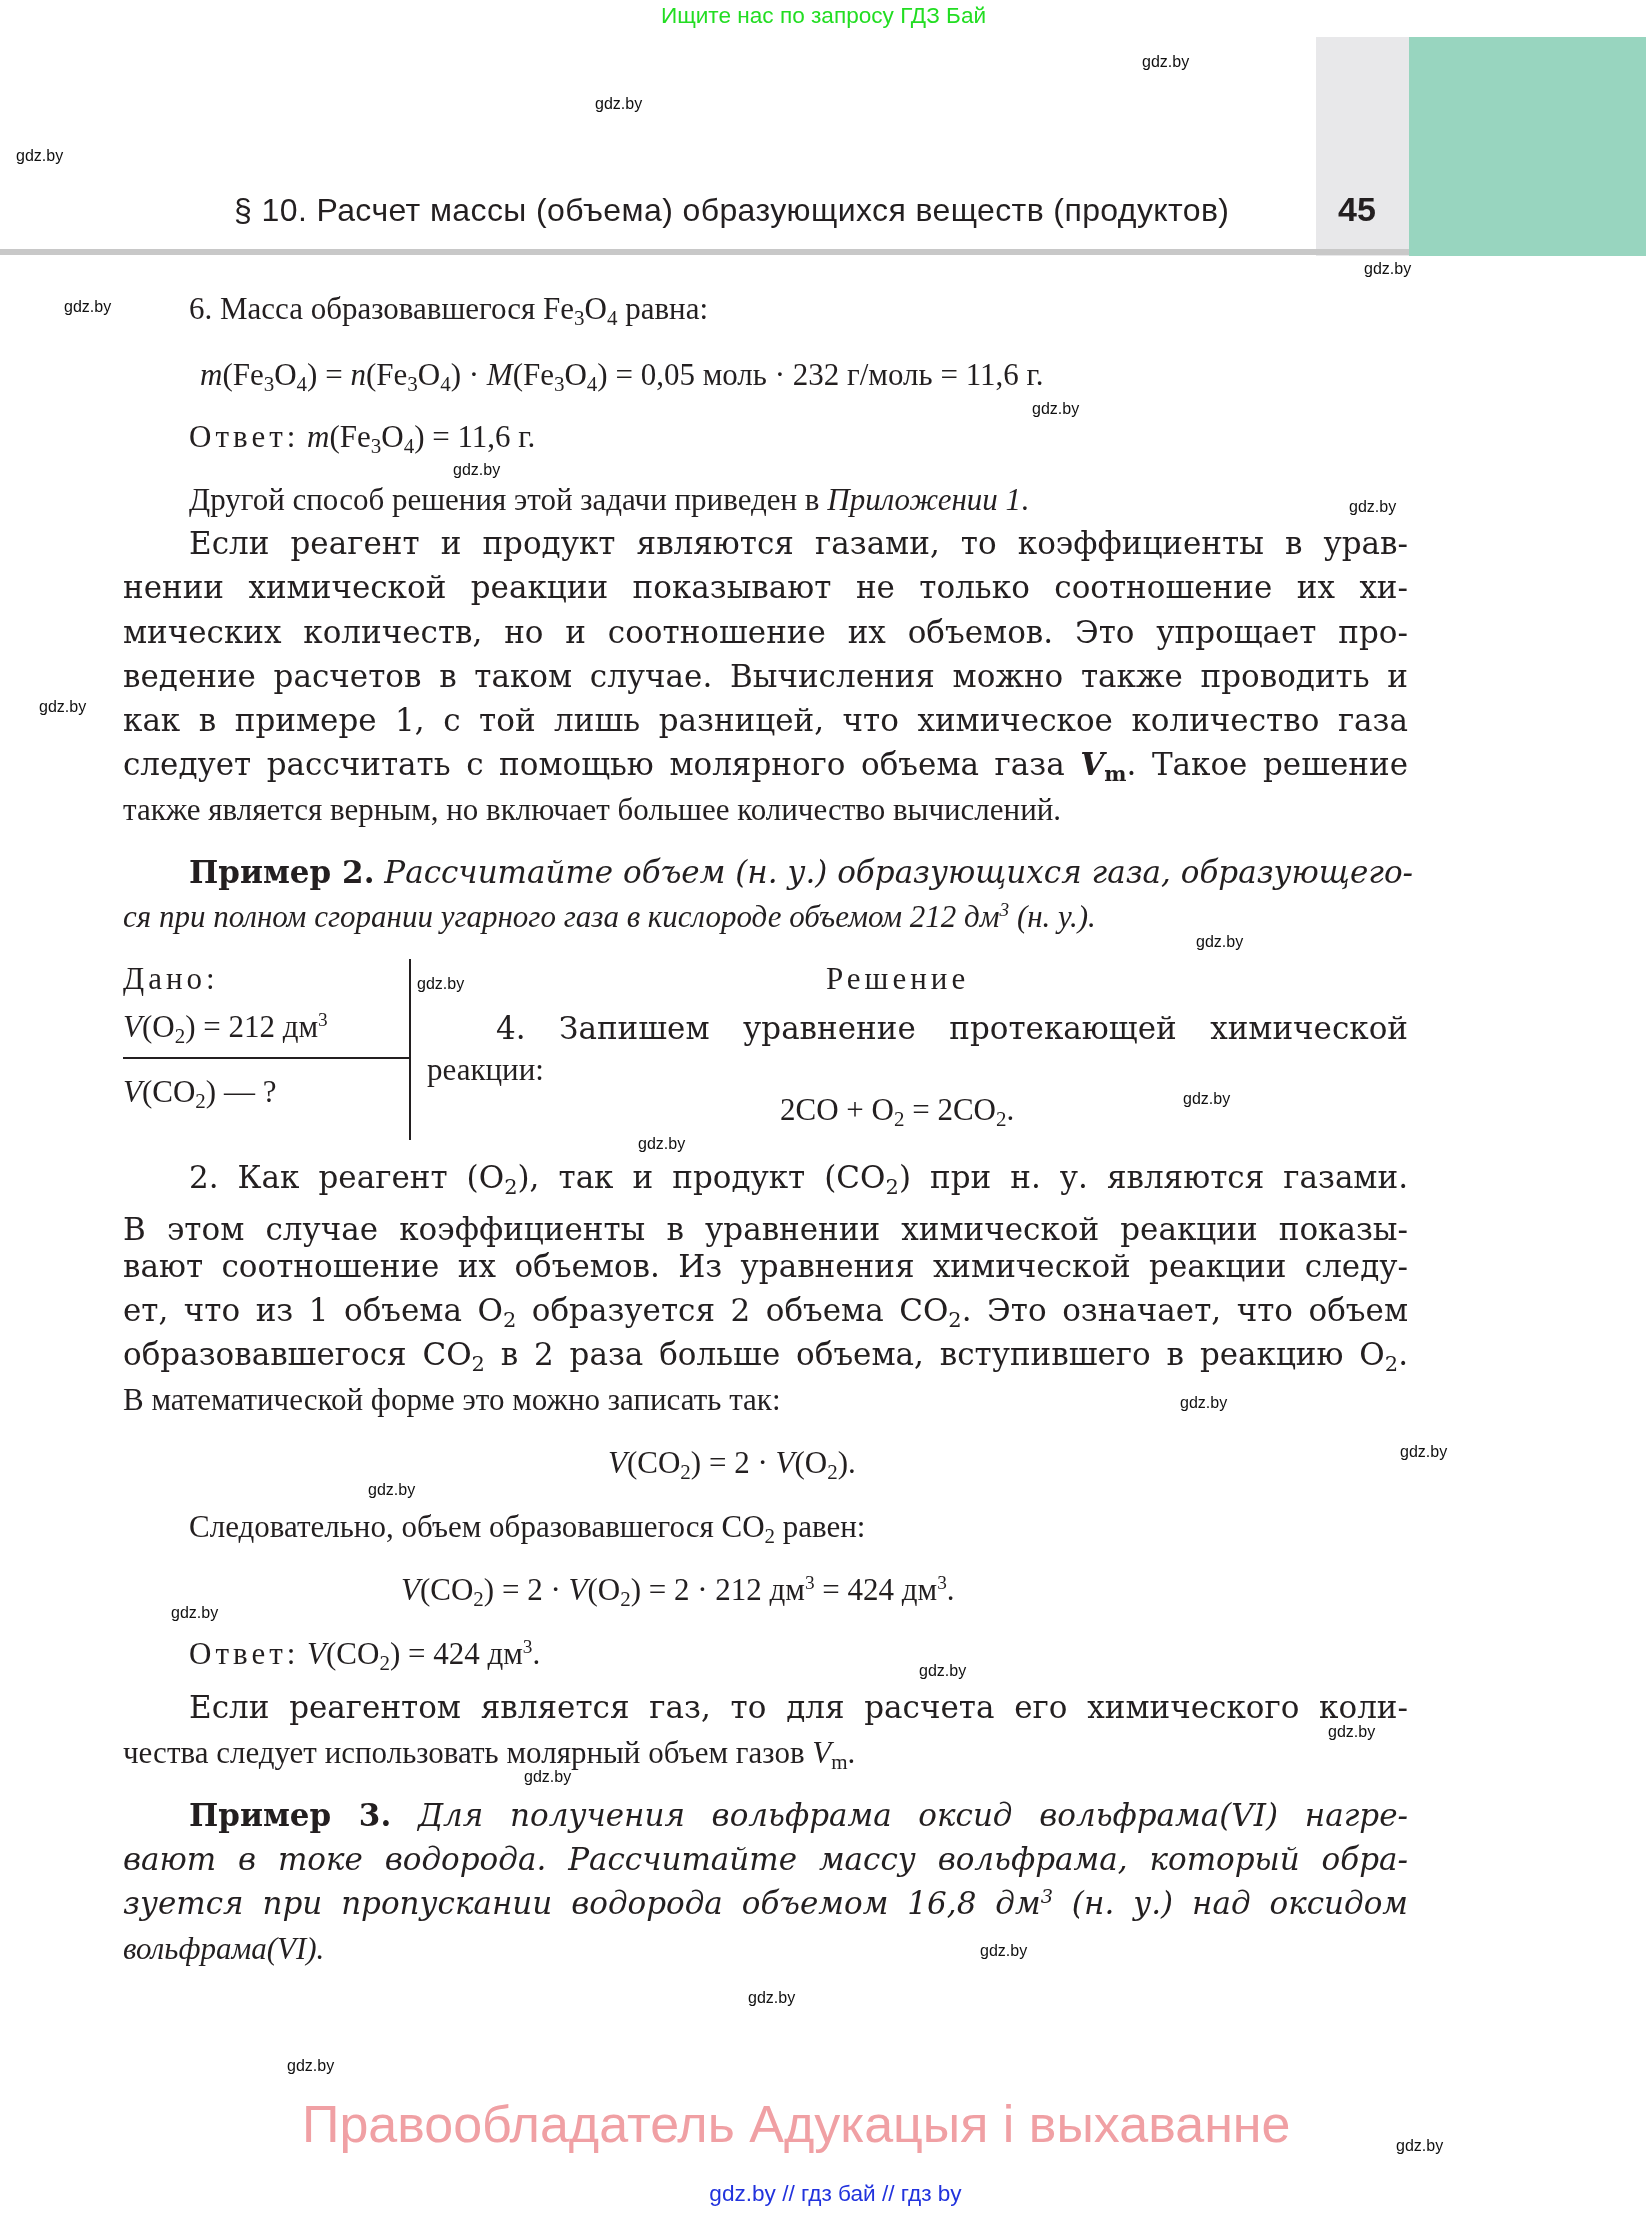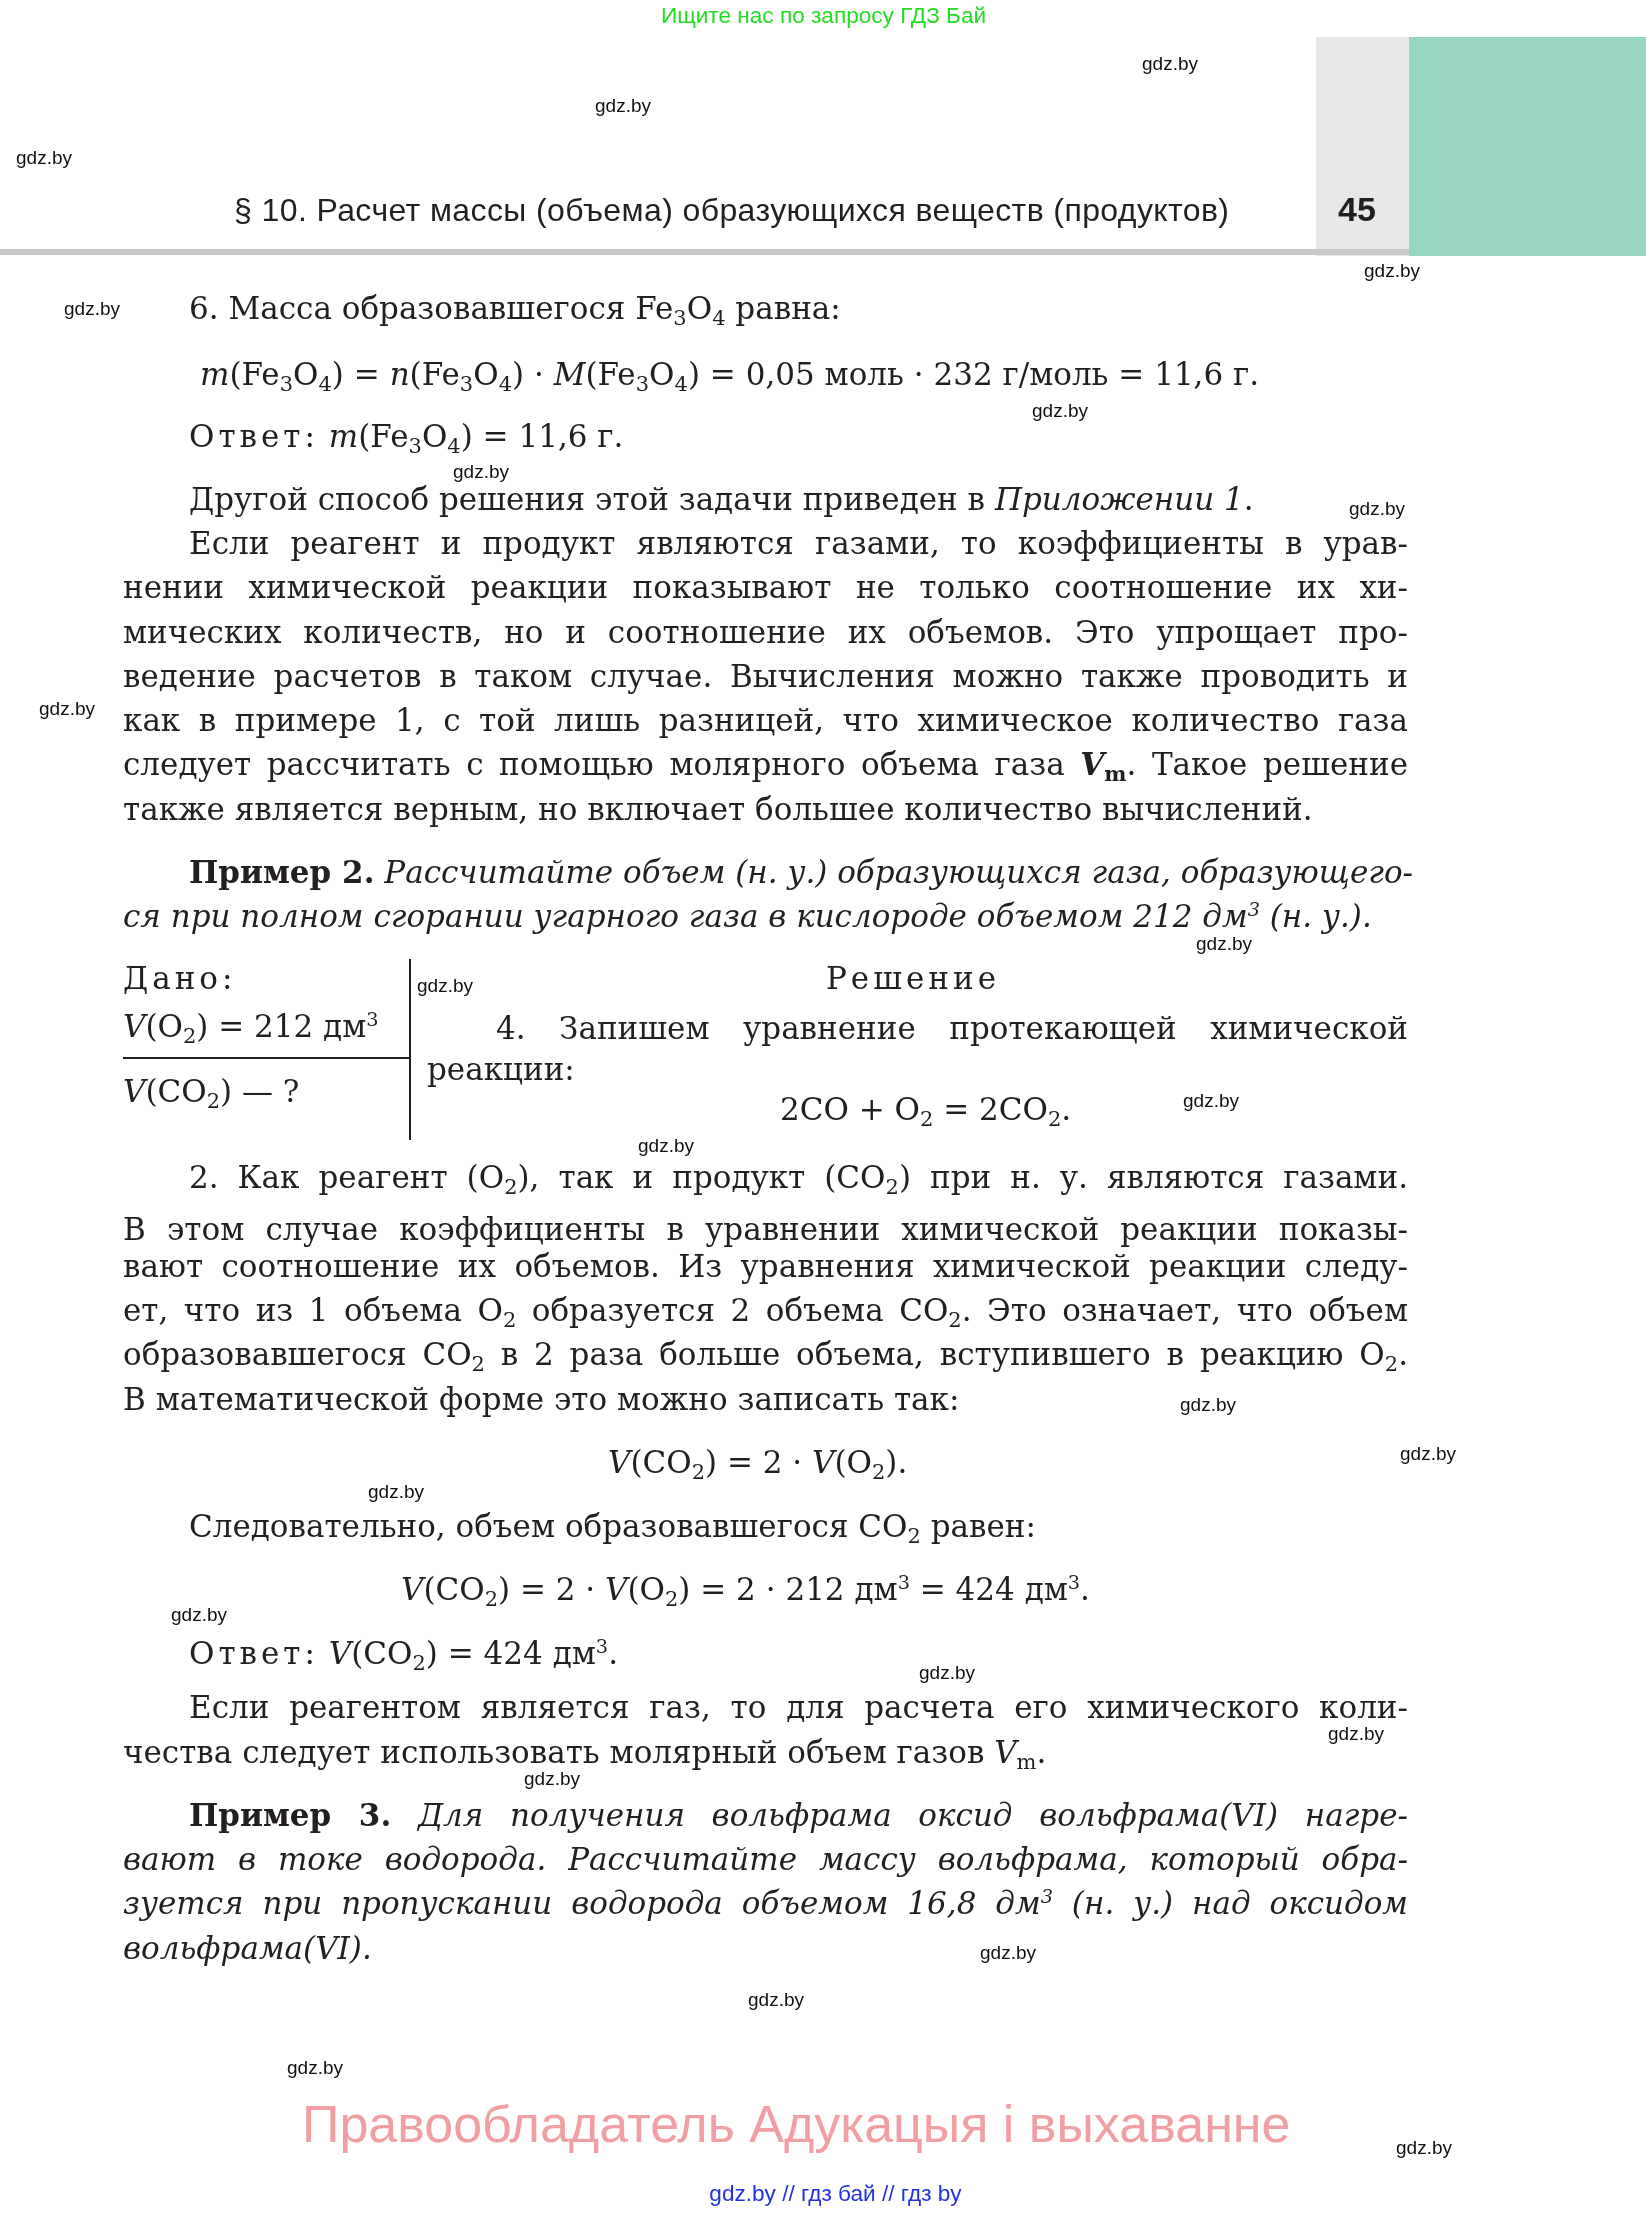--- a/index.html
+++ b/index.html
@@ -1,28 +1,28 @@
 <!DOCTYPE html>
 <html style="font-size:13px"><head>
 <meta charset="utf-8">
 <style>
   html, body { margin:0; padding:0; }
   body { width:1647px; height:2216px; position:relative; background:#ffffff; overflow:hidden;
          font-family:"DejaVu Serif", "Liberation Serif", serif; color:#231f20; }
-  .wm { position:absolute; font-family:"Liberation Sans", sans-serif; font-size:19px; color:#111; white-space:nowrap; }
+  .wm { position:absolute; font-family:"Liberation Sans", sans-serif; font-size:16px; color:#111; white-space:nowrap; }
   .top-banner { position:absolute; left:0; width:1647px; top:3.2px; text-align:center;
                 font-family:"Liberation Sans", sans-serif; font-size:22.6px; color:#22dd22; }
   .hdr-gray { position:absolute; left:1316px; top:37px; width:93px; height:219px; background:#e8e8ea; }
   .hdr-green { position:absolute; left:1409px; top:37px; width:238px; height:219px; background:#98d5bf; }
   .hdr-rule { position:absolute; left:0; top:249px; width:1409px; height:6.4px; background:#c8c8c8; }
   .hdr-title { position:absolute; left:234px; top:192px; font-family:"Liberation Sans", sans-serif;
                font-size:32px; color:#231f20; letter-spacing:0.4px; white-space:nowrap; }
   .hdr-page { position:absolute; left:1338px; top:190px; font-family:"Liberation Sans", sans-serif;
               font-size:34px; font-weight:bold; color:#231f20; }
-  .line { position:absolute; font-size:31px; line-height:39px; white-space:nowrap; }
+  .line { position:absolute; font-size:31px; line-height:39px; white-space:nowrap;font-family:Liberation Serif, serif; }
   .just { position:absolute; font-size:31px; line-height:39px; text-align:justify; text-align-last:justify; white-space:nowrap; }
   .b { font-weight:bold; }
   .i { font-style:italic; }
   .sp { letter-spacing:4px; }
   sub { font-size:21px; vertical-align:-6.4px; line-height:0; }
   sup { font-size:19.3px; vertical-align:11.3px; line-height:0; }
   .vline { position:absolute; left:409px; top:959px; width:1.6px; height:181px; background:#231f20; }
   .hline { position:absolute; left:123px; top:1057px; width:286px; height:1.6px; background:#231f20; }
   .copyright { position:absolute; left:302px; top:2094px; font-family:"Liberation Sans", sans-serif;
                font-size:52px; color:#f0a0a4; white-space:nowrap; }

